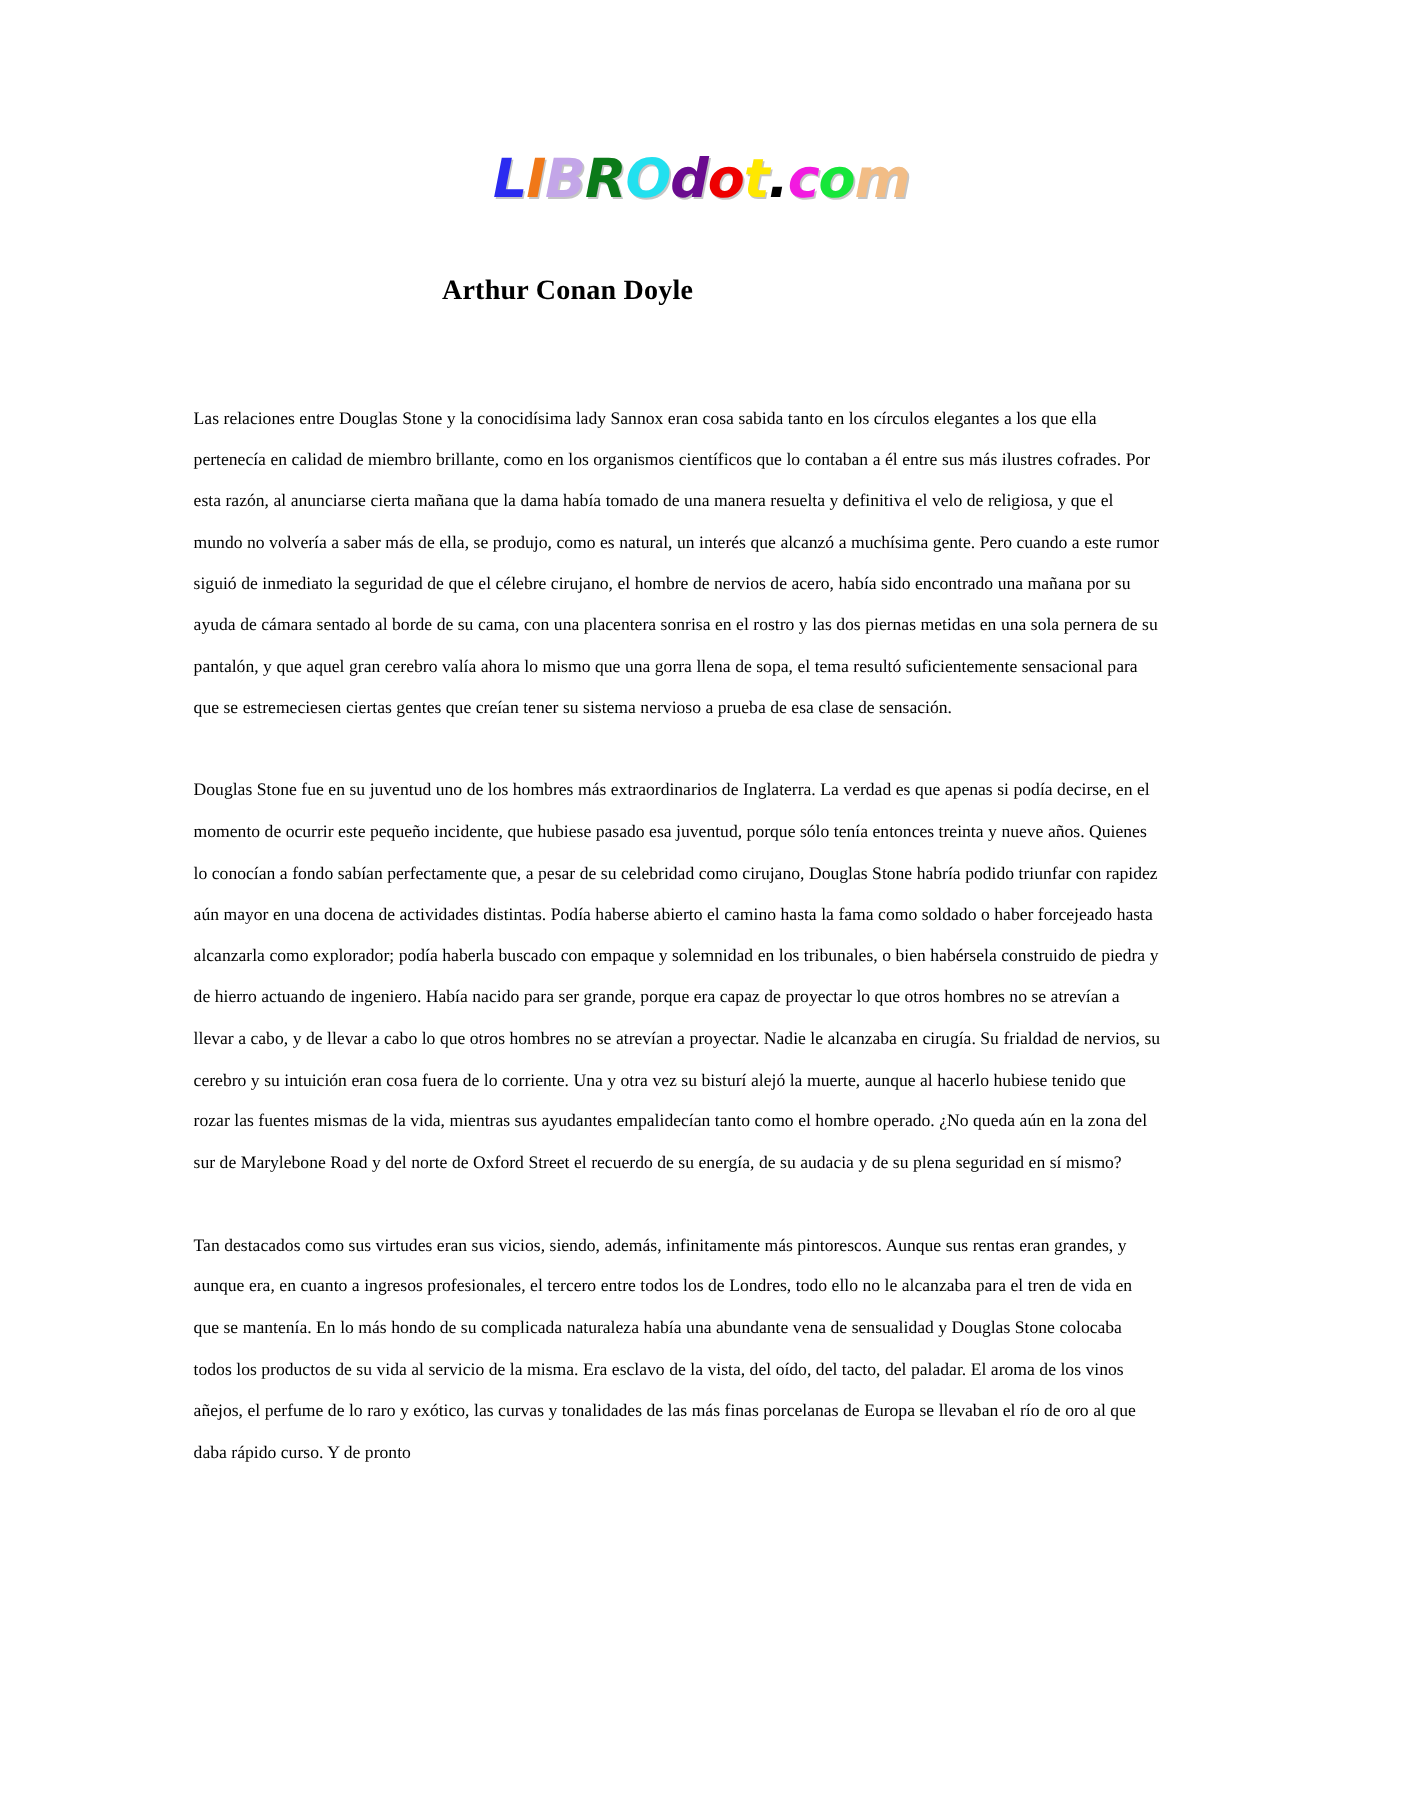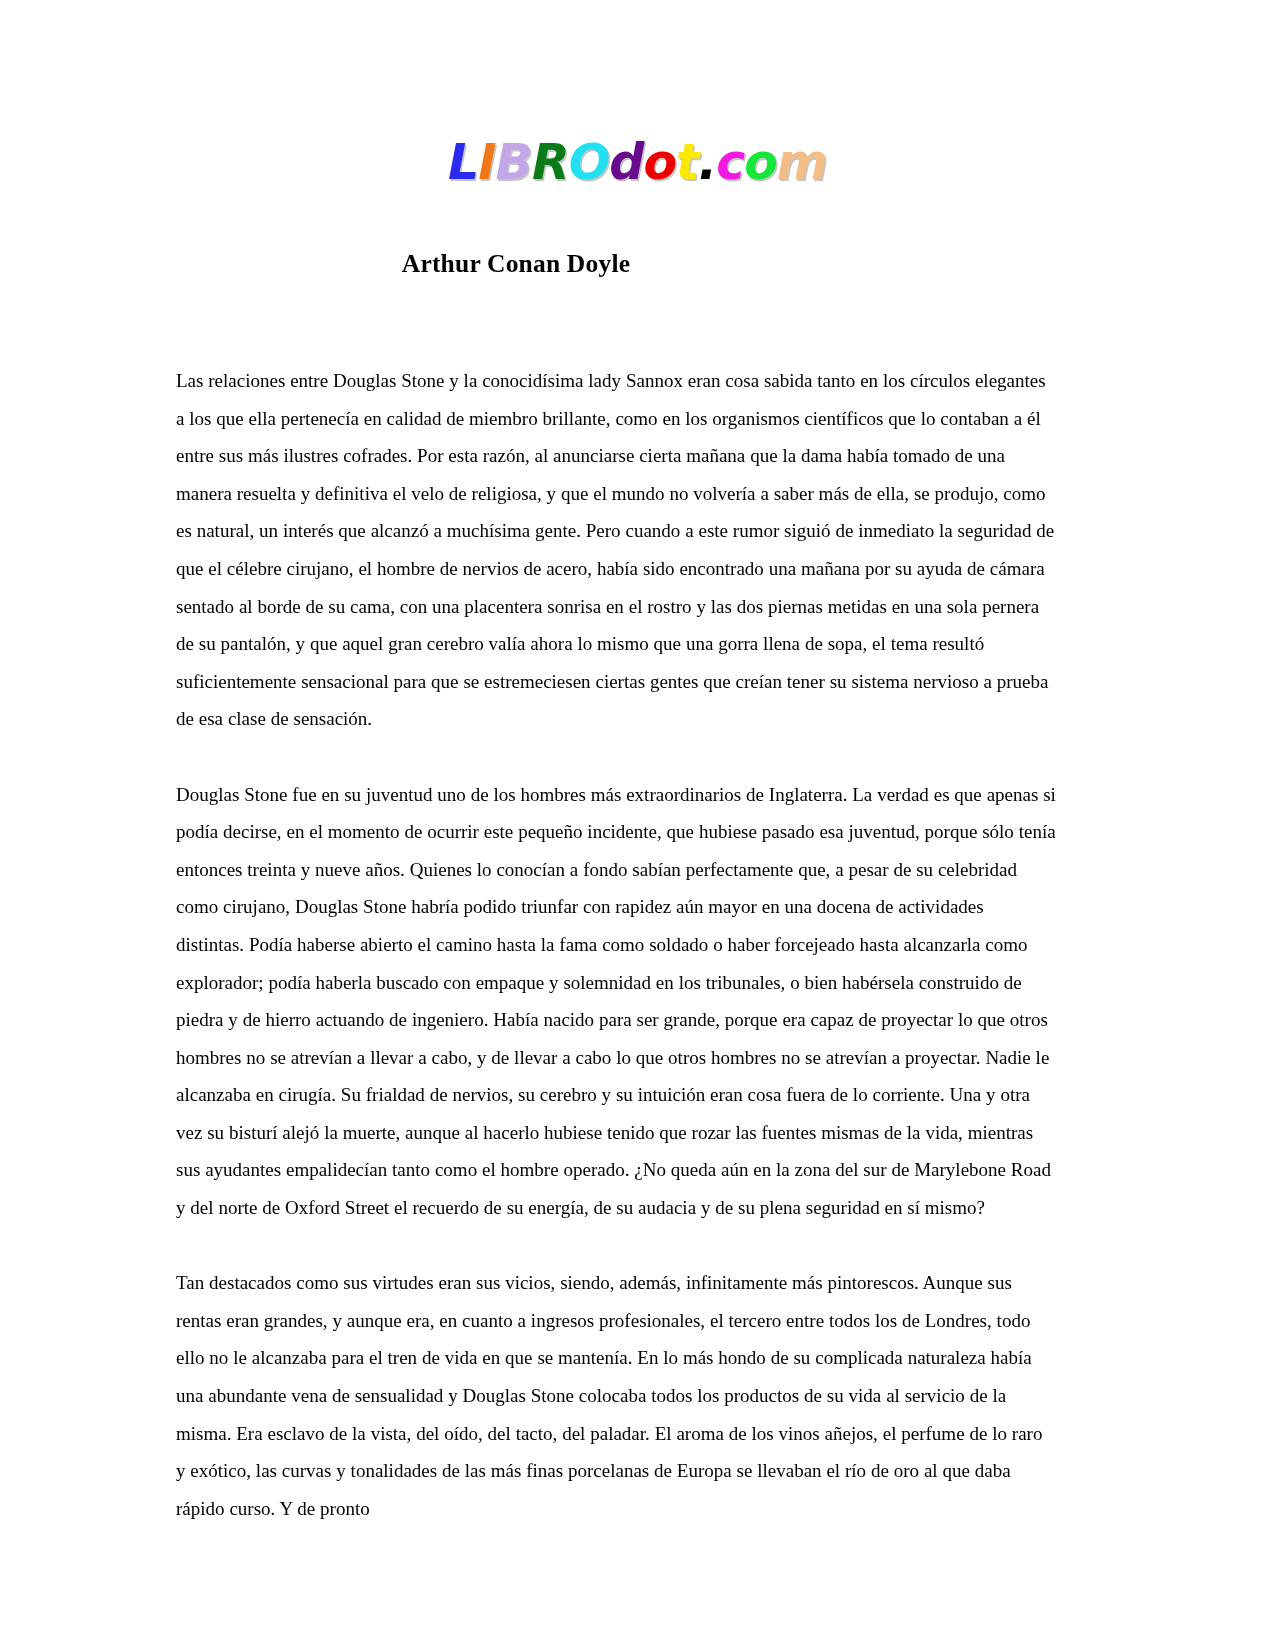--- a/index.html
+++ b/index.html
@@ -74,21 +74,21 @@
   }
 
   
   .body-text {
     position: absolute;
     top: 362px;
     left: 176px;
     width: 880px;
   }
   .para {
-    font-size: 19px;
+    font-size: 16px;
     line-height: 37.6px;
     text-align: left;
     margin: 0 0 37.6px 0;
     hyphens: none;
     word-spacing: 0.1px;
   }
   .para:last-child { margin-bottom: 0; }
 </style>
 </head>
 <body>

